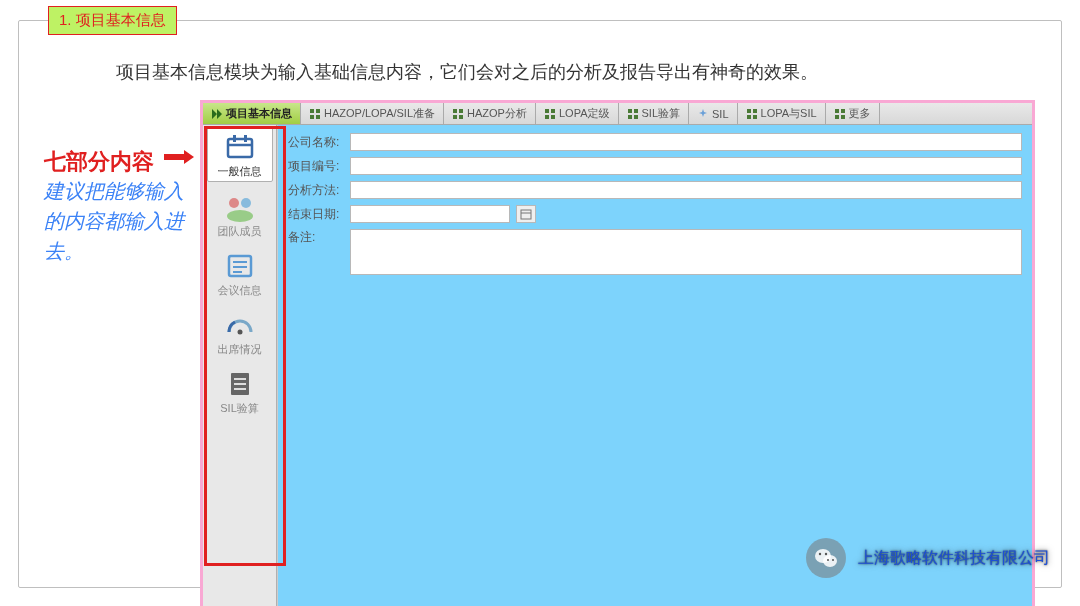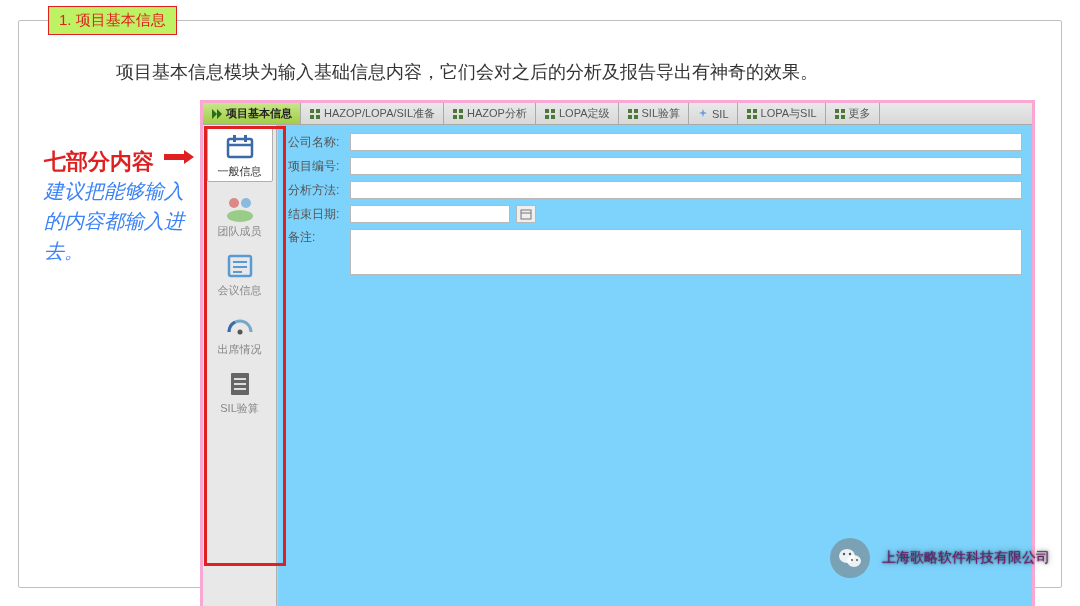--- a/index.html
+++ b/index.html
@@ -181,22 +181,22 @@
     width: 150px;
     font-size: 20px;
     color: #3b82f6;
     line-height: 1.5;
     font-style: italic;
   }
   .watermark {
     position: absolute;
     right: 30px; bottom: 28px;
     display: flex; align-items: center; gap: 12px;
-    color: #701a75;
-    font-size: 14px;
+    color: #1d4ed8;
+    font-size: 16px;
     text-shadow: 0 0 6px rgba(0,0,0,.6), 0 0 2px rgba(0,0,0,.8);
     z-index: 6;
   }
   .wm-circle {
     width: 40px; height: 40px; border-radius: 50%;
     background: rgba(120,120,120,.55);
     display: flex; align-items: center; justify-content: center;
   }
 </style>
 </head>

